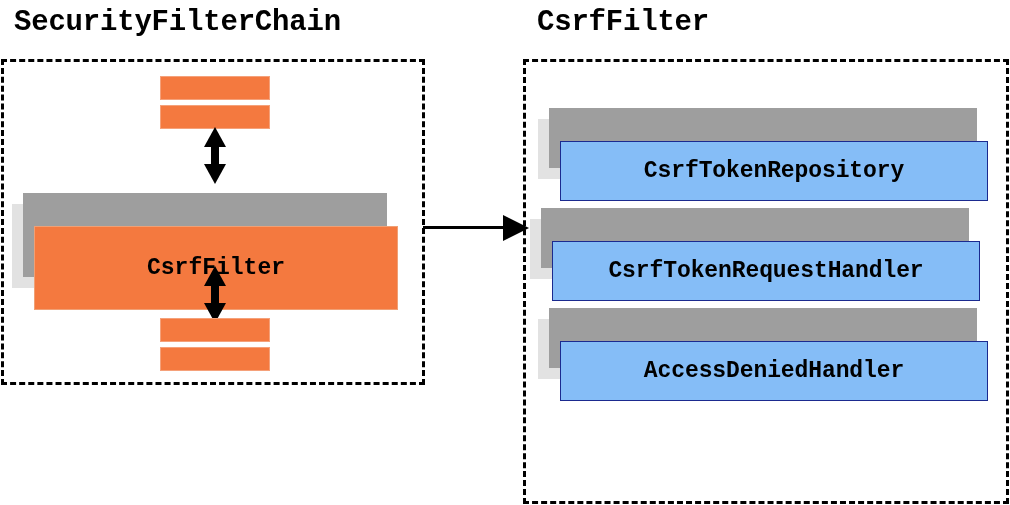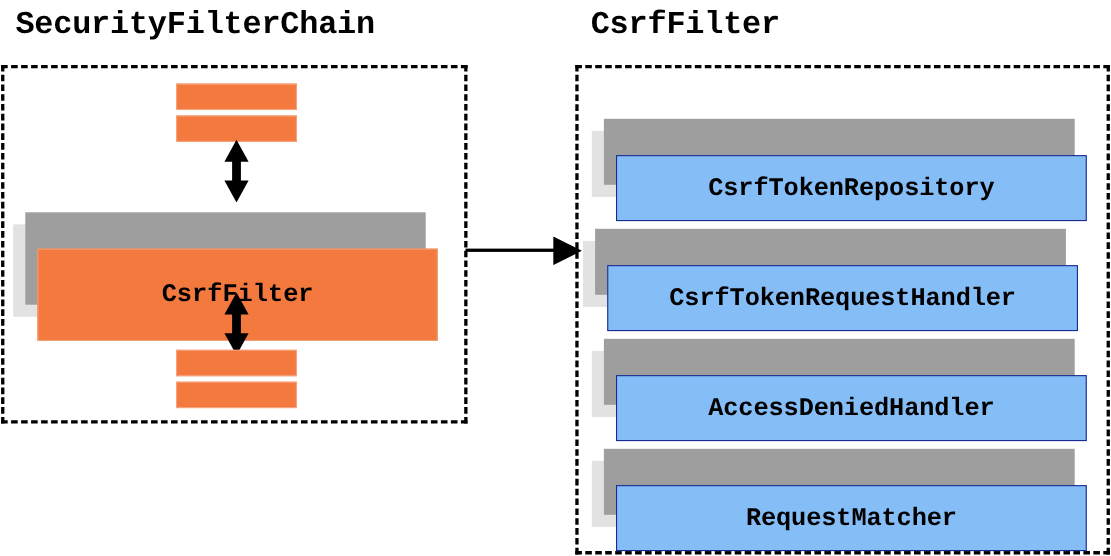--- a/index.html
+++ b/index.html
@@ -161,19 +161,14 @@
     <div class="shadow-near"></div>
     <div class="face">CsrfTokenRequestHandler</div>
   </div>
 
   <div class="node node-blue" style="left:560px; top:297px; width:428px; height:60px;padding-left:26px;">
     <div class="shadow-far"></div>
     <div class="shadow-near"></div>
     <div class="face">AccessDeniedHandler</div>
   </div>
 
-  <div class="node node-blue" style="left:560px; top:397px; width:428px; height:60px;">
-    <div class="shadow-far"></div>
-    <div class="shadow-near"></div>
-    <div class="face">RequestMatcher</div>
-  </div>
 
 </div>
 
 </body></html>

